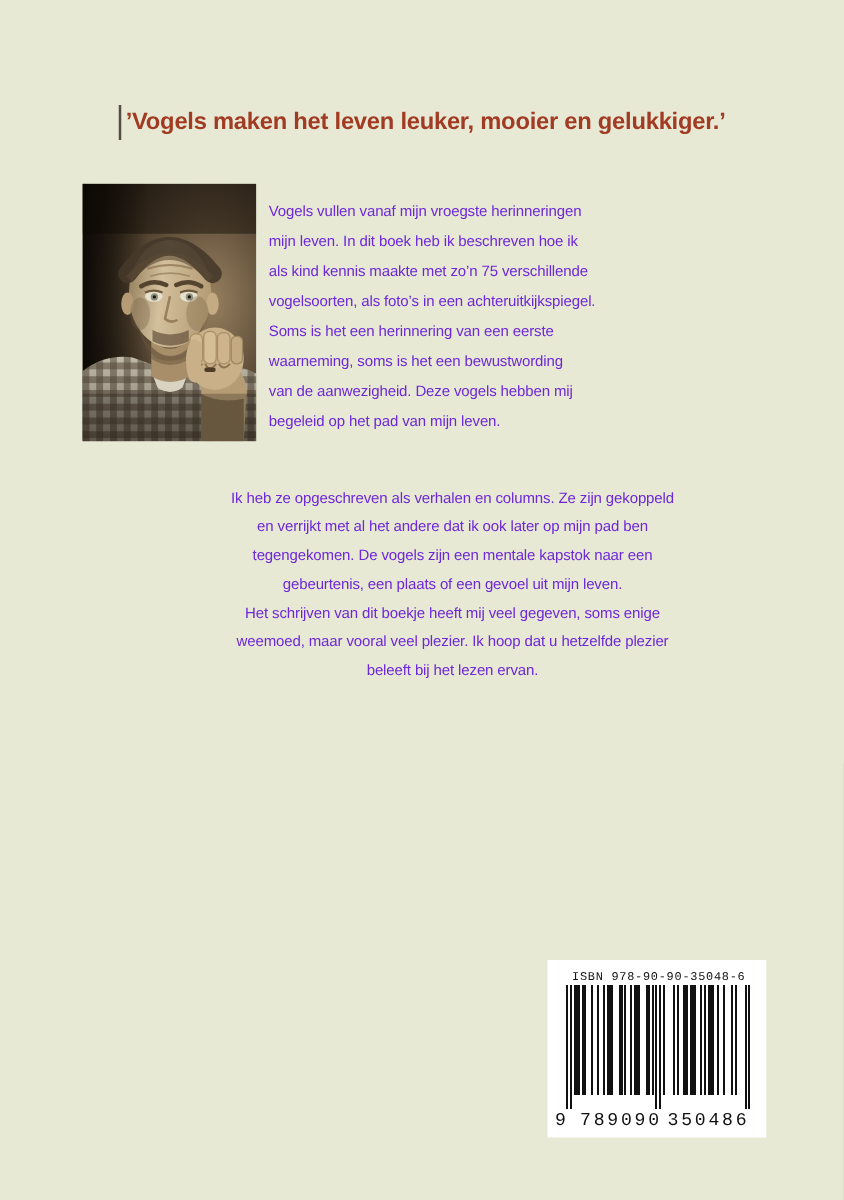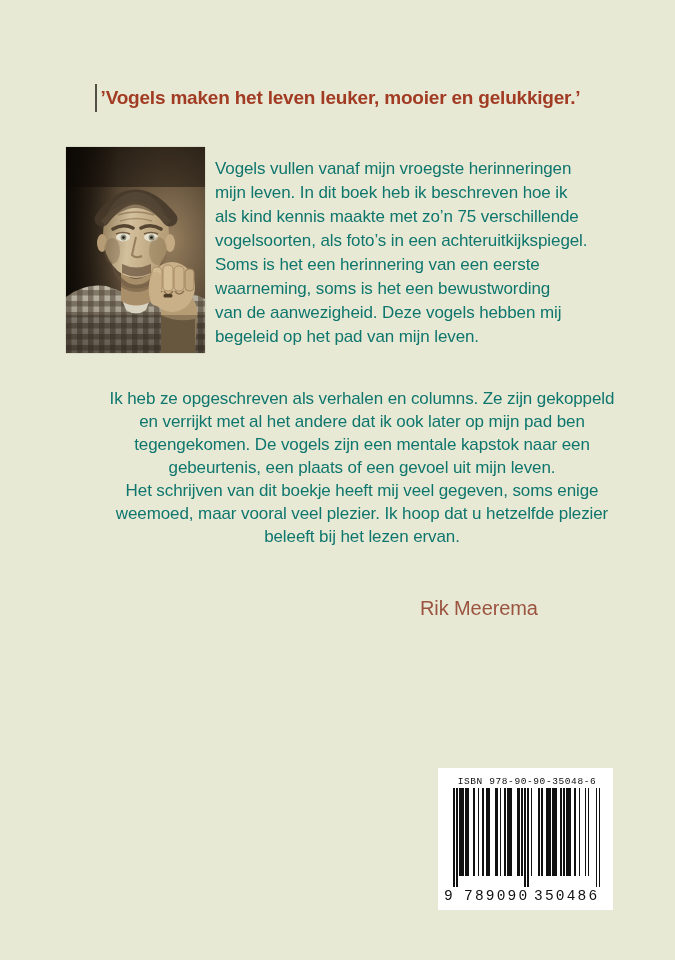--- a/index.html
+++ b/index.html
@@ -25,22 +25,22 @@
   }
   
   .photo{
     position:absolute;left:66px;top:147px;width:139px;height:206px;
     box-shadow:0 0 1px rgba(0,0,0,.35);
   }
   .photo svg{display:block;width:139px;height:206px;}
   
   .para{
     position:absolute;
-    color:#0f766e;
-    font-size:17px;line-height:24px;letter-spacing:-0.1px;
+    color:#6d28d9;
+    font-size:12px;line-height:24px;letter-spacing:-0.1px;
     white-space:pre-line;
   }
   .para-photo{left:215px;top:157px;width:450px;}
   .para-main{left:67px;top:387px;width:590px;line-height:23px;text-align:center;}
   .author-name{
     position:absolute;left:420px;top:597px;
     color:#9b5440;font-size:20px;letter-spacing:-0.1px;
   }
   
   .barcode-box{
@@ -176,21 +176,20 @@
 begeleid op het pad van mijn leven.</div>
 
   <div class="para para-main">Ik heb ze opgeschreven als verhalen en columns. Ze zijn gekoppeld
 en verrijkt met al het andere dat ik ook later op mijn pad ben
 tegengekomen. De vogels zijn een mentale kapstok naar een
 gebeurtenis, een plaats of een gevoel uit mijn leven.
 Het schrijven van dit boekje heeft mij veel gegeven, soms enige
 weemoed, maar vooral veel plezier. Ik hoop dat u hetzelfde plezier
 beleeft bij het lezen ervan.</div>
 
-  <div class="author-name">Rik Meerema</div>
 
   <div class="barcode-box">
     <svg viewBox="0 0 165 130" xmlns="http://www.w3.org/2000/svg" shape-rendering="crispEdges">
       <text class="bc-isbn" x="84" y="10" text-anchor="middle">ISBN 978-90-90-35048-6</text>
       <g id="barcode-bars">
           <rect x="10.00" y="14" width="1.61" height="99"></rect>
           <rect x="13.10" y="14" width="1.61" height="99"></rect>
           <rect x="16.20" y="14" width="1.61" height="88"></rect>
           <rect x="17.75" y="14" width="1.61" height="88"></rect>
           <rect x="19.30" y="14" width="1.61" height="88"></rect>

